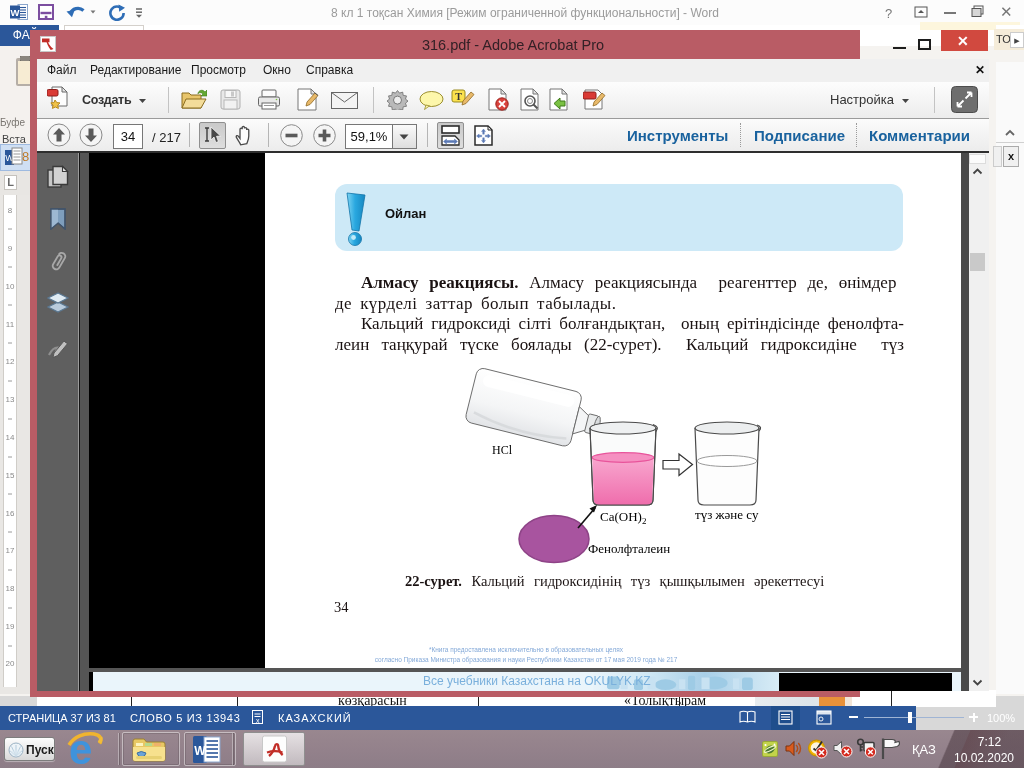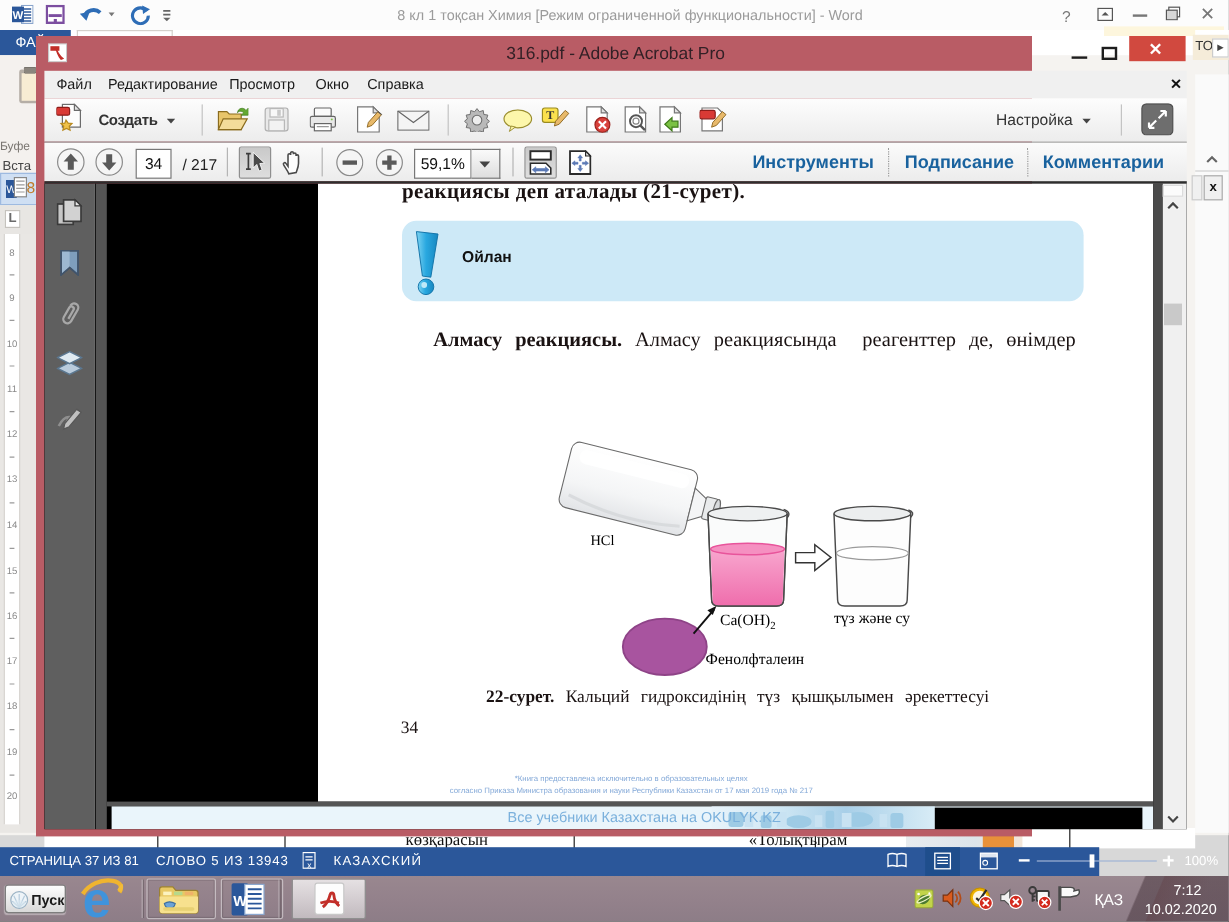--- a/index.html
+++ b/index.html
@@ -566,38 +566,40 @@
     </div>
     <div class="abs" style="left:10px;top:185px;width:23px;height:22px;">
       <svg width="23" height="22" viewBox="0 0 23 22">
           <path d="M2 17 c2.5-5 5.5-7.5 8.5-7.5 l-1.8 4.5 c4.5-1 7.5-4 8.8-8.5" fill="none" stroke="#8f8f8f" stroke-width="2.2"></path>
           <path d="M7 15 l10-12 3.6 2.6 -10 12 -4.6 2 z" fill="#c0c0c0" stroke="#585858" stroke-width="1"></path>
           <path d="M17 3 l3.6 2.6" stroke="#585858" stroke-width="1"></path>
         </svg>
     </div>
 
     <div class="abs" id="page" style="left:228px;top:0;width:695.5px;height:514.5px;background:#fff;overflow:hidden;font-family:'Liberation Serif',serif;color:#1a1212;">
-      <div class="abs" style="left:70px;top:-4px;font-size:17.5px;font-weight:bold;letter-spacing:0.3px;">реакциясы деп аталады (21-сурет).</div>
       <div class="abs" style="left:70px;top:31px;width:568px;height:67px;background:#cde9f7;border-radius:12px;"></div>
       <div class="abs" style="left:78px;top:38px;width:26px;height:58px;">
         <svg width="26" height="58" viewBox="0 0 26 58">
             <defs>
               <linearGradient id="exg" x1="0" y1="0" x2="1" y2="0">
                 <stop offset="0" stop-color="#7fd4f2"></stop>
                 <stop offset="0.45" stop-color="#29a8e0"></stop>
                 <stop offset="1" stop-color="#1787c0"></stop>
               </linearGradient>
             </defs>
             <path d="M4 2 L22 4 L16 40 L9 39 z" fill="url(#exg)" stroke="#1273a8" stroke-width="0.8"></path>
             <circle cx="12" cy="48" r="6.5" fill="url(#exg)" stroke="#1273a8" stroke-width="0.8"></circle>
             <circle cx="10.5" cy="46.5" r="2.4" fill="#bfe9f8"></circle>
           </svg>
       </div>
       <div class="abs" style="left:120px;top:53px;font-size:13px;font-weight:bold;font-family:'Liberation Sans',sans-serif;color:#111;">Ойлан</div>
       <div class="abs" style="left:96px;top:120px;font-size:17px;word-spacing:6.5px;"><b>Алмасу реакциясы.</b> Алмасу реакциясында&nbsp; реагенттер де, өнімдер</div>
+      <div class="abs" style="left:70px;top:141px;font-size:17px;word-spacing:3.5px;letter-spacing:0.4px;">де күрделі заттар болып табылады.</div>
+      <div class="abs" style="left:96px;top:161px;font-size:17px;word-spacing:3.6px;">Кальций гидроксиді сілті болғандықтан,&nbsp; оның ерітіндісінде фенолфта-</div>
+      <div class="abs" style="left:70px;top:182px;font-size:17px;word-spacing:8px;">леин таңқурай түске боялады (22-сурет).&nbsp; Кальций гидроксидіне&nbsp; түз</div>
 
       <div class="abs" style="left:175px;top:212px;width:350px;height:205px;">
         <svg width="350" height="205" viewBox="0 0 350 205">
           <defs>
             <linearGradient id="glass" x1="0" y1="0" x2="0" y2="1">
                 <stop offset="0" stop-color="#ffffff"></stop>
                 <stop offset="0.6" stop-color="#f4f5f6"></stop>
                 <stop offset="1" stop-color="#e2e4e7"></stop>
               </linearGradient>
             <linearGradient id="pink" x1="0" y1="0" x2="0" y2="1">

